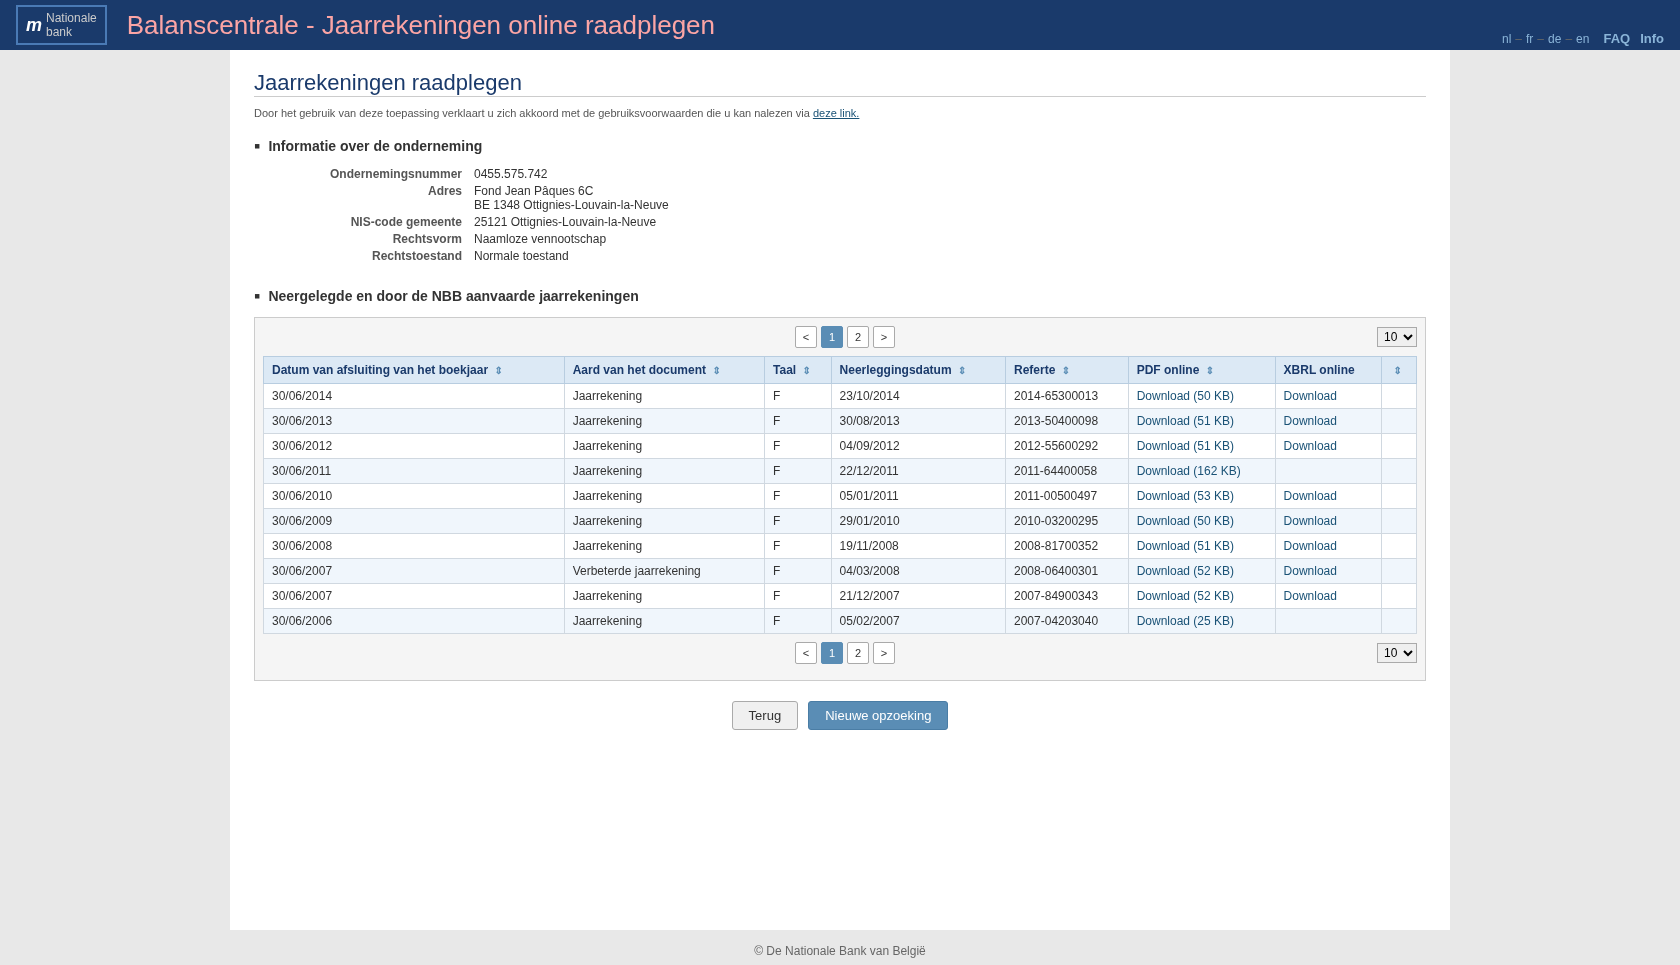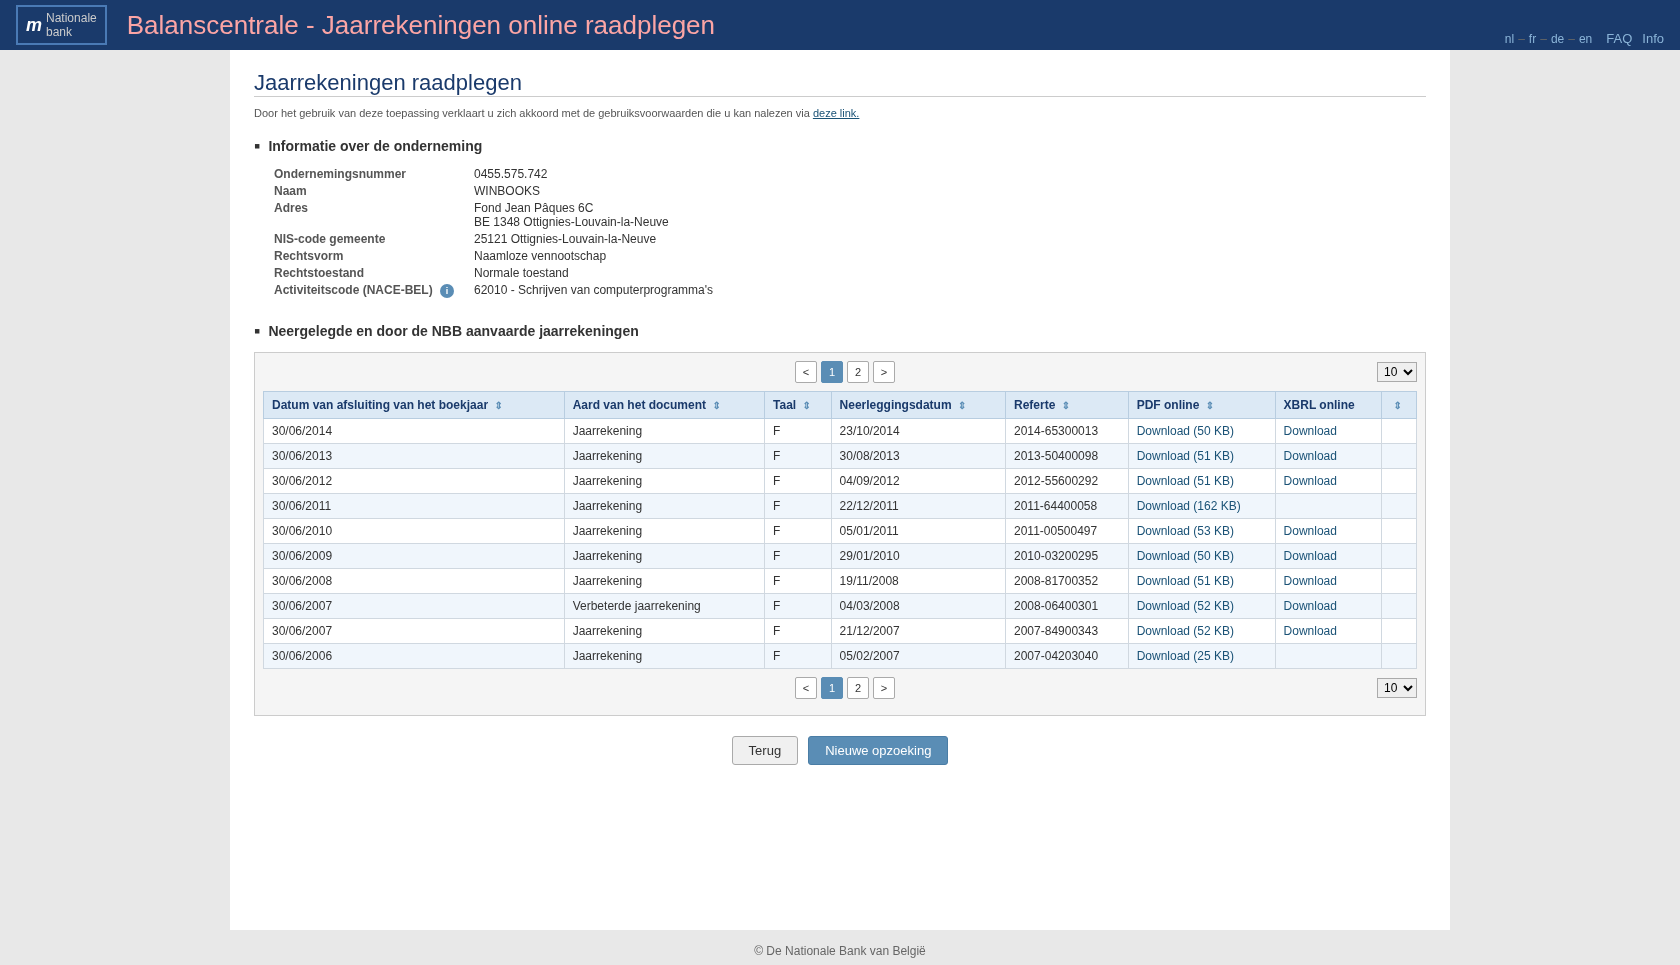--- a/index.html
+++ b/index.html
@@ -50,21 +50,21 @@
       display: flex;
       align-items: center;
       gap: 4px;
       font-size: 12px;
       color: #aac;
       margin-top: 27px;
     }
     .header-nav a { color: #8ab4d8; text-decoration: none; }
     .header-nav .sep { color: #666; }
     .header-nav .faq-info { margin-left: 10px; }
-    .header-nav .faq-info a { color: #8ab4d8; font-size: 13px; }
+    .header-nav .faq-info a { color: #8ab4d8; font-size: 13px; font-weight: bold; }
 
     
     .main-content {
       background: white;
       margin: 0 auto;
       max-width: 1220px;
       min-height: 880px;
       padding: 20px 24px 30px;
     }
 
@@ -105,23 +105,25 @@
     .info-table {
       margin-bottom: 24px;
       margin-left: 20px;
     }
     .info-row {
       display: flex;
       margin-bottom: 3px;
     }
     .info-label {
       width: 200px;
+      text-align: right;
       font-weight: bold;
       font-size: 12px;
       color: #555;
+      padding-right: 12px;
       flex-shrink: 0;
     }
     .info-value {
       font-size: 12px;
       color: #333;
     }
     .info-icon {
       display: inline-flex;
       align-items: center;
       justify-content: center;
@@ -290,48 +292,37 @@
     <span class="section-bullet">▪</span>
     <span class="section-title">Informatie over de onderneming</span>
   </div>
 
   <div class="info-table">
     <div class="info-row">
       <span class="info-label">Ondernemingsnummer</span>
       <span class="info-value">0455.575.742</span>
     </div>
     <div class="info-row">
-      <span class="info-label">Naam</span>
-      <span class="info-value">WINBOOKS</span>
-    </div>
-    <div class="info-row">
       <span class="info-label">Adres</span>
       <span class="info-value">
         <span>Fond Jean Pâques 6C</span><br>
         <span>BE 1348 Ottignies-Louvain-la-Neuve</span>
       </span>
     </div>
     <div class="info-row">
       <span class="info-label">NIS-code gemeente</span>
       <span class="info-value">25121 Ottignies-Louvain-la-Neuve</span>
     </div>
     <div class="info-row">
       <span class="info-label">Rechtsvorm</span>
       <span class="info-value">Naamloze vennootschap</span>
     </div>
     <div class="info-row">
       <span class="info-label">Rechtstoestand</span>
       <span class="info-value">Normale toestand</span>
-    </div>
-    <div class="info-row">
-      <span class="info-label">
-        <span>Activiteitscode (NACE-BEL)</span>
-        <span class="info-icon">i</span>
-      </span>
-      <span class="info-value">62010 - Schrijven van computerprogramma's</span>
     </div>
   </div>
 
   <div class="section-header">
     <span class="section-bullet">▪</span>
     <span class="section-title">Neergelegde en door de NBB aanvaarde jaarrekeningen</span>
   </div>
 
   <div class="table-section">
 

